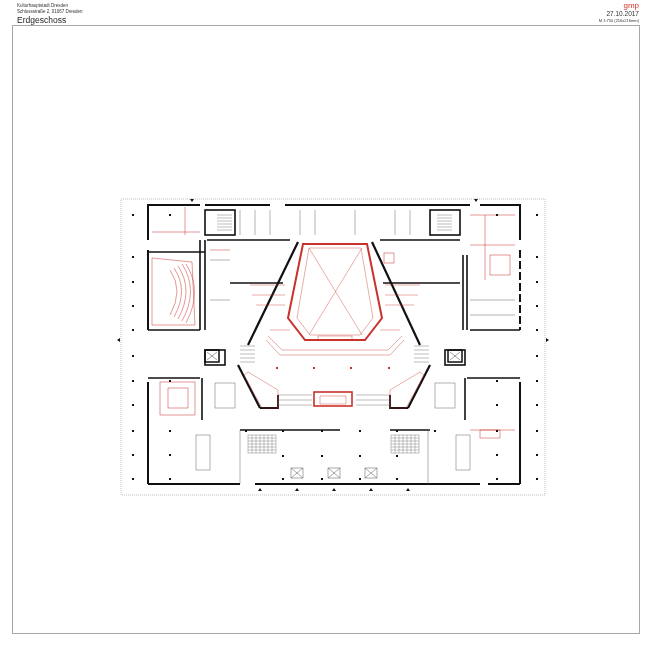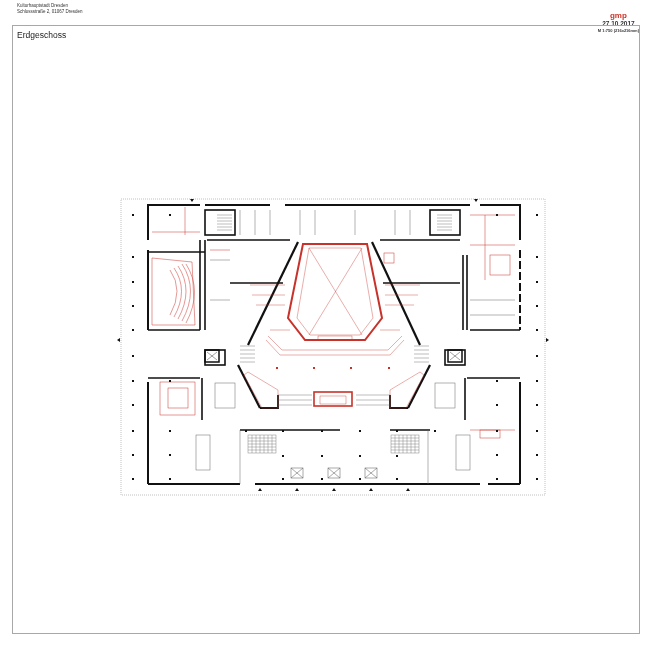--- a/index.html
+++ b/index.html
@@ -1,20 +1,20 @@
 <!DOCTYPE html>
 <html><head>
 <meta charset="utf-8">
 <style>
   html, body { margin: 0; padding: 0; background: #ffffff; }
   body { width: 650px; height: 650px; position: relative; overflow: hidden; font-family: "Liberation Sans", sans-serif; }
   .hdr-left { position: absolute; left: 17px; top: 3px; color: #333; }
   .hdr-left .l1, .hdr-left .l2 { font-size: 4.5px; line-height: 5.5px; display: block; }
-  .hdr-left .title { font-size: 8.5px; line-height: 10px; display: block; margin-top: 16px; color: #222; }
-  .hdr-right { position: absolute; right: 11px; top: 12px; text-align: center; color: #333; font-weight: bold; }
+  .hdr-left .title { font-size: 8.5px; line-height: 10px; display: block; margin-top: 1px; color: #222; }
+  .hdr-right { position: absolute; right: 11px; top: 2px; text-align: right; color: #333; }
   .hdr-right .logo { font-size: 8px; line-height: 8px; color: #d0332a; display: block; }
   .hdr-right .date { font-size: 6.5px; line-height: 8px; display: block; }
   .hdr-right .scale { font-size: 4px; line-height: 5px; display: block; }
   .frame { position: absolute; left: 12px; top: 25px; width: 628px; height: 609px; border: 1px solid #a8a8a8; box-sizing: border-box; }
   svg.plan { position: absolute; left: 0; top: 0; }
 </style>
 </head>
 <body>
 
 <div class="hdr-left">

